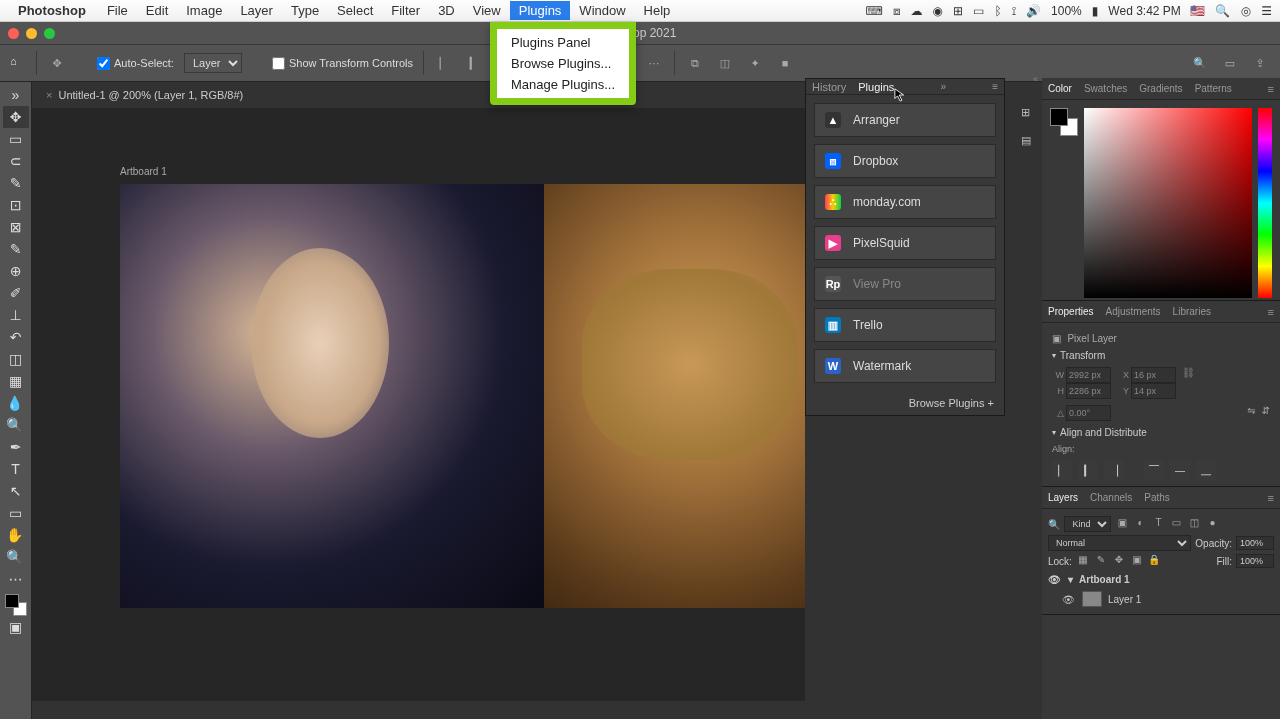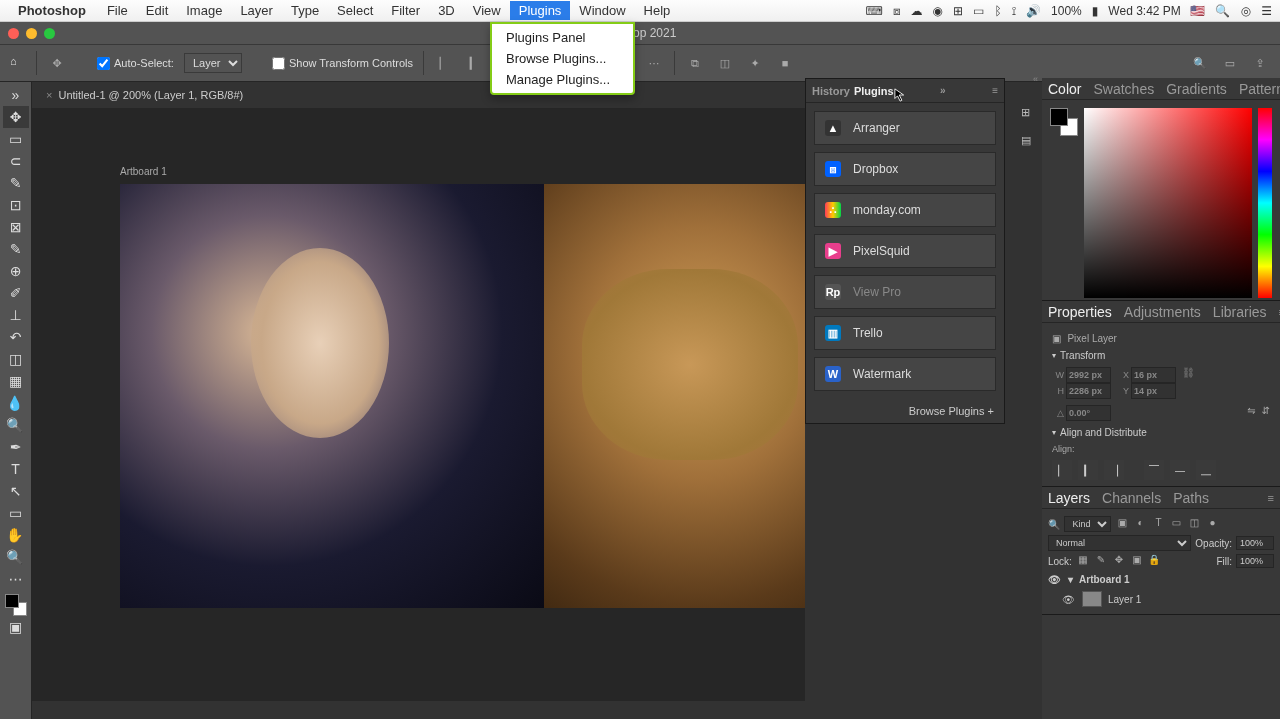--- a/index.html
+++ b/index.html
@@ -8,21 +8,21 @@
 
 .mac-menubar { height: 22px; background: linear-gradient(#fdfdfd,#f0f0f0); display: flex; align-items: center; padding: 0 8px; font-size: 13px; color: #333; border-bottom: 1px solid #ccc; }
 .mac-menubar .apple { margin-right: 10px; font-size: 15px; }
 .mac-menubar .app-name { font-weight: 600; margin-right: 12px; }
 .mac-menubar .menu-item { padding: 2px 9px; cursor: default; }
 .mac-menubar .menu-item.active { background: #2b7de9; color: #fff; }
 .mac-menubar .right { margin-left: auto; display: flex; align-items: center; gap: 10px; }
 .mac-menubar .right span { font-size: 12px; }
 
 
-.dropdown { position: absolute; top: 22px; left: 490px; background: #fff; border: 2px solid #84cc16; border-radius: 0 0 4px 4px; box-shadow: 0 4px 10px rgba(0,0,0,.3); z-index: 100; min-width: 145px; padding: 3px 0; }
+.dropdown { position: absolute; top: 22px; left: 490px; background: #fff; border: 7px solid #84cc16; border-radius: 0 0 4px 4px; box-shadow: 0 4px 10px rgba(0,0,0,.3); z-index: 100; min-width: 145px; padding: 3px 0; }
 .dropdown .dd-item { padding: 3px 14px; font-size: 13px; color: #222; cursor: default; }
 
 
 .title-bar { height: 22px; background: #535353; display: flex; align-items: center; padding: 0 8px; position: relative; }
 .traffic { display: flex; gap: 7px; }
 .traffic span { width: 11px; height: 11px; border-radius: 50%; }
 .tl-red { background: #ff5f57; } .tl-yellow { background: #febc2e; } .tl-green { background: #28c840; }
 .title-bar .title-text { position: absolute; left: 50%; transform: translateX(-50%); color: #ccc; font-size: 12px; }
 
 
@@ -57,62 +57,62 @@
 .canvas .woman { position: absolute; left: 0; top: 0; width: 55%; height: 100%; background: radial-gradient(ellipse at 35% 35%, #d9b896 0%, #6a5a6a 30%, #1a1a30 60%, #0a0a15 100%); }
 .canvas .lion { position: absolute; right: 0; top: 0; width: 55%; height: 100%; background: radial-gradient(ellipse at 55% 40%, #d4a05a 0%, #a0703a 35%, #5a3a1a 70%, #2a1a0a 100%); }
 .canvas .face-oval { position: absolute; left: 17%; top: 15%; width: 18%; height: 45%; background: radial-gradient(ellipse, #e8d0b8 0%, #c8a888 60%, transparent 100%); border-radius: 50%; }
 .canvas .lion-face { position: absolute; left: 60%; top: 20%; width: 28%; height: 45%; background: radial-gradient(ellipse, #c89858 0%, #a07838 70%, transparent 100%); border-radius: 40%; }
 
 
 .status-bar { position: absolute; bottom: 0; left: 32px; right: 475px; height: 18px; background: #262626; border-top: 1px solid #1a1a1a; display: flex; align-items: center; padding: 0 10px; gap: 14px; font-size: 10px; color: #aaa; }
 
 
 .plugins-panel { position: absolute; left: 805px; top: -30px; width: 200px; background: #383838; border: 1px solid #1a1a1a; z-index: 20; }
-.plugins-panel .tabs { display: flex; height: 24px; align-items: center; padding: 0 6px; border-bottom: 1px solid #252525; gap: 4px; font-weight: bold; }
+.plugins-panel .tabs { display: flex; height: 16px; align-items: center; padding: 0 6px; border-bottom: 1px solid #252525; gap: 12px; }
 .plugins-panel .tab { font-size: 11px; color: #999; cursor: default; }
 .plugins-panel .tab.active { color: #eee; }
 .plugins-panel .tabs .collapse { margin-left: auto; color: #999; font-size: 10px; }
 .plugin-list { padding: 8px; display: flex; flex-direction: column; gap: 7px; }
 .plugin-item { background: #454545; height: 34px; border: 1px solid #2a2a2a; display: flex; align-items: center; padding: 0 10px; gap: 12px; font-size: 12px; color: #ddd; cursor: default; }
 .plugin-item.dim { color: #888; }
 .plugin-ico { width: 16px; height: 16px; border-radius: 3px; display: flex; align-items: center; justify-content: center; font-size: 11px; color: #fff; font-weight: 600; }
 .plugin-footer { padding: 6px 10px; text-align: right; font-size: 11px; color: #ccc; cursor: default; }
 
 
 .right-strip { position: absolute; right: 238px; top: -30px; width: 24px; display: flex; flex-direction: column; align-items: center; gap: 10px; padding-top: 28px; }
 .right-strip .strip-ico { width: 18px; height: 18px; color: #bbb; }
 
 
 .right-panels { position: absolute; right: 0; top: -30px; width: 238px; bottom: 0; background: #383838; display: flex; flex-direction: column; }
 .panel-collapse-arrow { position: absolute; right: 242px; top: -34px; color: #888; font-size: 9px; }
 
 .panel { border-bottom: 1px solid #1a1a1a; }
 .panel .ptabs { display: flex; height: 22px; align-items: center; padding: 0 6px; gap: 12px; border-bottom: 1px solid #252525; }
-.panel .ptab { font-size: 14px; color: #999; cursor: default; }
+.panel .ptab { font-size: 10px; color: #999; cursor: default; }
 .panel .ptab.active { color: #eee; }
 .panel .pmenu { margin-left: auto; color: #999; }
 
 
 .color-body { height: 200px; padding: 8px; display: flex; gap: 6px; position: relative; }
 .color-swatch-pair { position: relative; width: 28px; height: 28px; }
 .color-swatch-pair .fg { position: absolute; width: 18px; height: 18px; background: #000; border: 1px solid #888; }
 .color-swatch-pair .bg { position: absolute; width: 18px; height: 18px; background: #fff; border: 1px solid #888; right: 0; bottom: 0; }
 .color-field { flex: 1; height: 190px; background: linear-gradient(to bottom, transparent, #000), linear-gradient(to right, #fff, #ff0000); position: relative; }
 .hue-strip { width: 14px; height: 190px; background: linear-gradient(to bottom, #ff0000, #ff00ff, #0000ff, #00ffff, #00ff00, #ffff00, #ff0000); }
 
 
 .prop-body { padding: 6px 10px; font-size: 10px; }
 .prop-row { display: flex; align-items: center; gap: 6px; margin: 4px 0; color: #aaa; }
 .prop-section { margin-top: 6px; }
 .prop-sec-title { display: flex; align-items: center; gap: 4px; color: #ccc; font-size: 10px; margin: 6px 0; }
 .prop-sec-title::before { content: "▾"; font-size: 8px; }
 .prop-inputs { display: flex; gap: 6px; flex-wrap: wrap; }
 .prop-field { display: flex; align-items: center; gap: 2px; }
 .prop-field label { color: #888; width: 12px; text-align: right; font-size: 9px; }
-.prop-field input { width: 45px; background: #323232; border: 1px solid #252525; color: #888; font-size: 9px; padding: 2px; font-weight: bold; }
+.prop-field input { width: 45px; background: #323232; border: 1px solid #252525; color: #888; font-size: 9px; padding: 2px; }
 .align-row { display: flex; gap: 6px; margin-top: 6px; }
 .align-btn { width: 20px; height: 20px; background: #3a3a3a; display: flex; align-items: center; justify-content: center; color: #ccc; }
 
 
 .layers-body { padding: 4px 6px; font-size: 10px; }
 .layer-controls { display: flex; align-items: center; gap: 4px; margin: 3px 0; }
 .layer-controls select, .layer-controls input { background: #323232; border: 1px solid #252525; color: #ccc; font-size: 9px; padding: 1px 3px; }
 .layer-controls .ico { width: 14px; height: 14px; color: #aaa; text-align: center; }
 .layer-row { display: flex; align-items: center; gap: 6px; padding: 3px 0; }
 .layer-row .eye { width: 14px; color: #ccc; }

